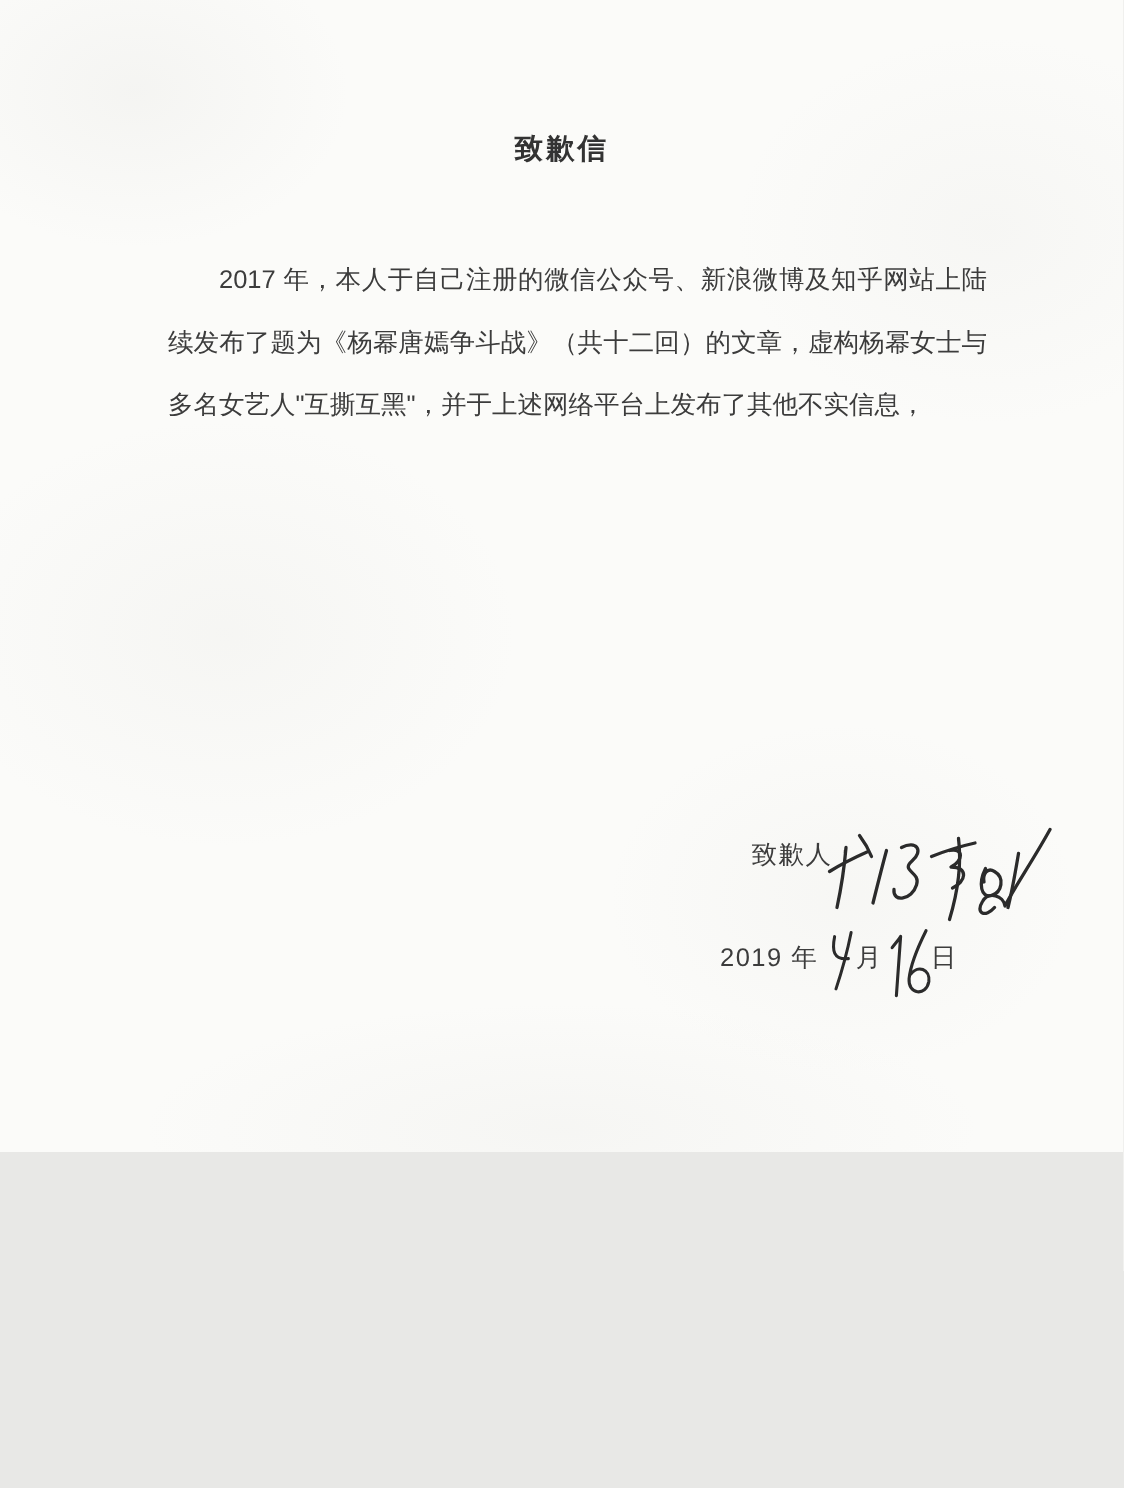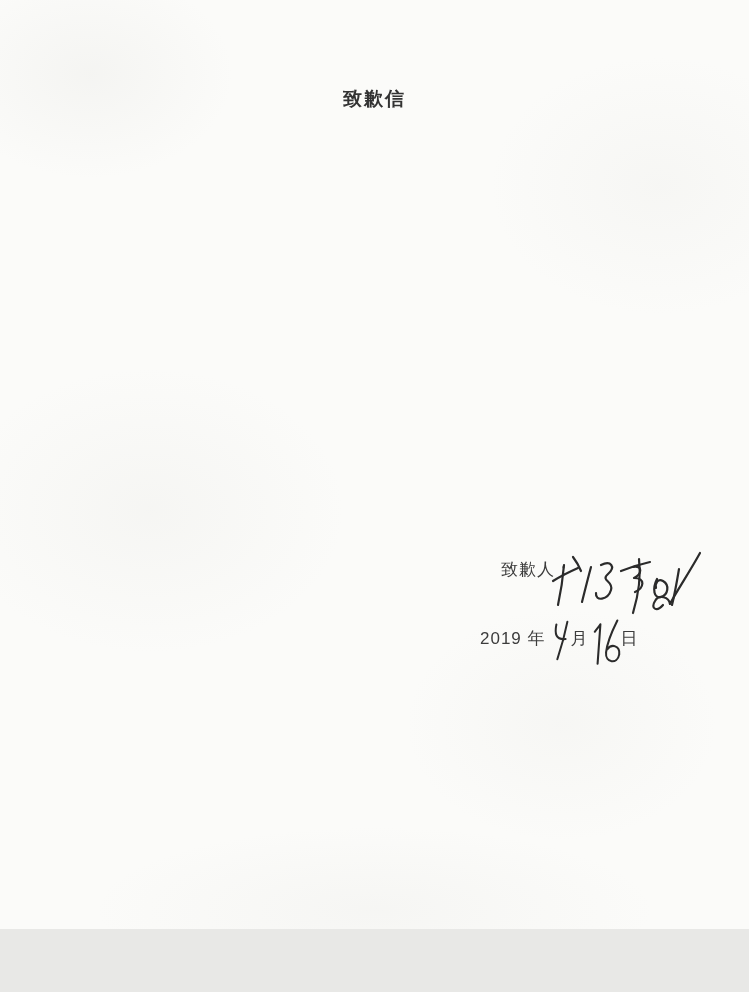--- a/index.html
+++ b/index.html
@@ -1,18 +1,18 @@
 <!DOCTYPE html>
 <html><head>
 <meta charset="utf-8">
 <style>
   html,body{margin:0;padding:0;background:#e8e8e6;}
   .page{
     position:relative;
-    width:749px;height:929px;
+    width:749px;height:768px;
     margin:0 auto;
     background-color:#fbfbf9;
     background-image:
       radial-gradient(ellipse 220px 160px at 12% 8%, rgba(205,205,200,0.14), transparent 65%),
       radial-gradient(ellipse 260px 200px at 88% 20%, rgba(205,205,200,0.10), transparent 65%),
       radial-gradient(ellipse 300px 220px at 20% 55%, rgba(208,208,202,0.12), transparent 65%),
       radial-gradient(ellipse 240px 180px at 75% 78%, rgba(208,208,202,0.10), transparent 65%),
       radial-gradient(ellipse 400px 120px at 50% 98%, rgba(200,200,195,0.10), transparent 70%);
     font-family:"Liberation Sans","DejaVu Sans",sans-serif;
     color:#3c3c3c;
@@ -53,20 +53,21 @@
   }
 </style>
 </head>
 <body>
 
 <div class="page">
 
   <div class="title">致歉信</div>
 
   <div class="body-text">
+    <p class="para indent">2017 年，本人于自己注册的微信公众号、新浪微博及知乎网站上陆续发布了题为《杨幂唐嫣争斗战》（共十二回）的文章，虚构杨幂女士与多名女艺人"互撕互黑"，并于上述网络平台上发布了其他不实信息，</p>
   </div>
 
   <div class="sig-label">致歉人：</div>
 
   <svg class="sig-script" width="152" height="76" viewBox="0 0 152 76" aria-hidden="true">
     <g class="ink">
       <path d="M13,20 C12,32 10,46 7,60"></path>
       <path d="M2,36 C10,31 18,27 27,23"></path>
       <path d="M22,12 C25,16 28,21 30,26"></path>
       <path d="M40,22 C37,33 34,45 31,57"></path>

